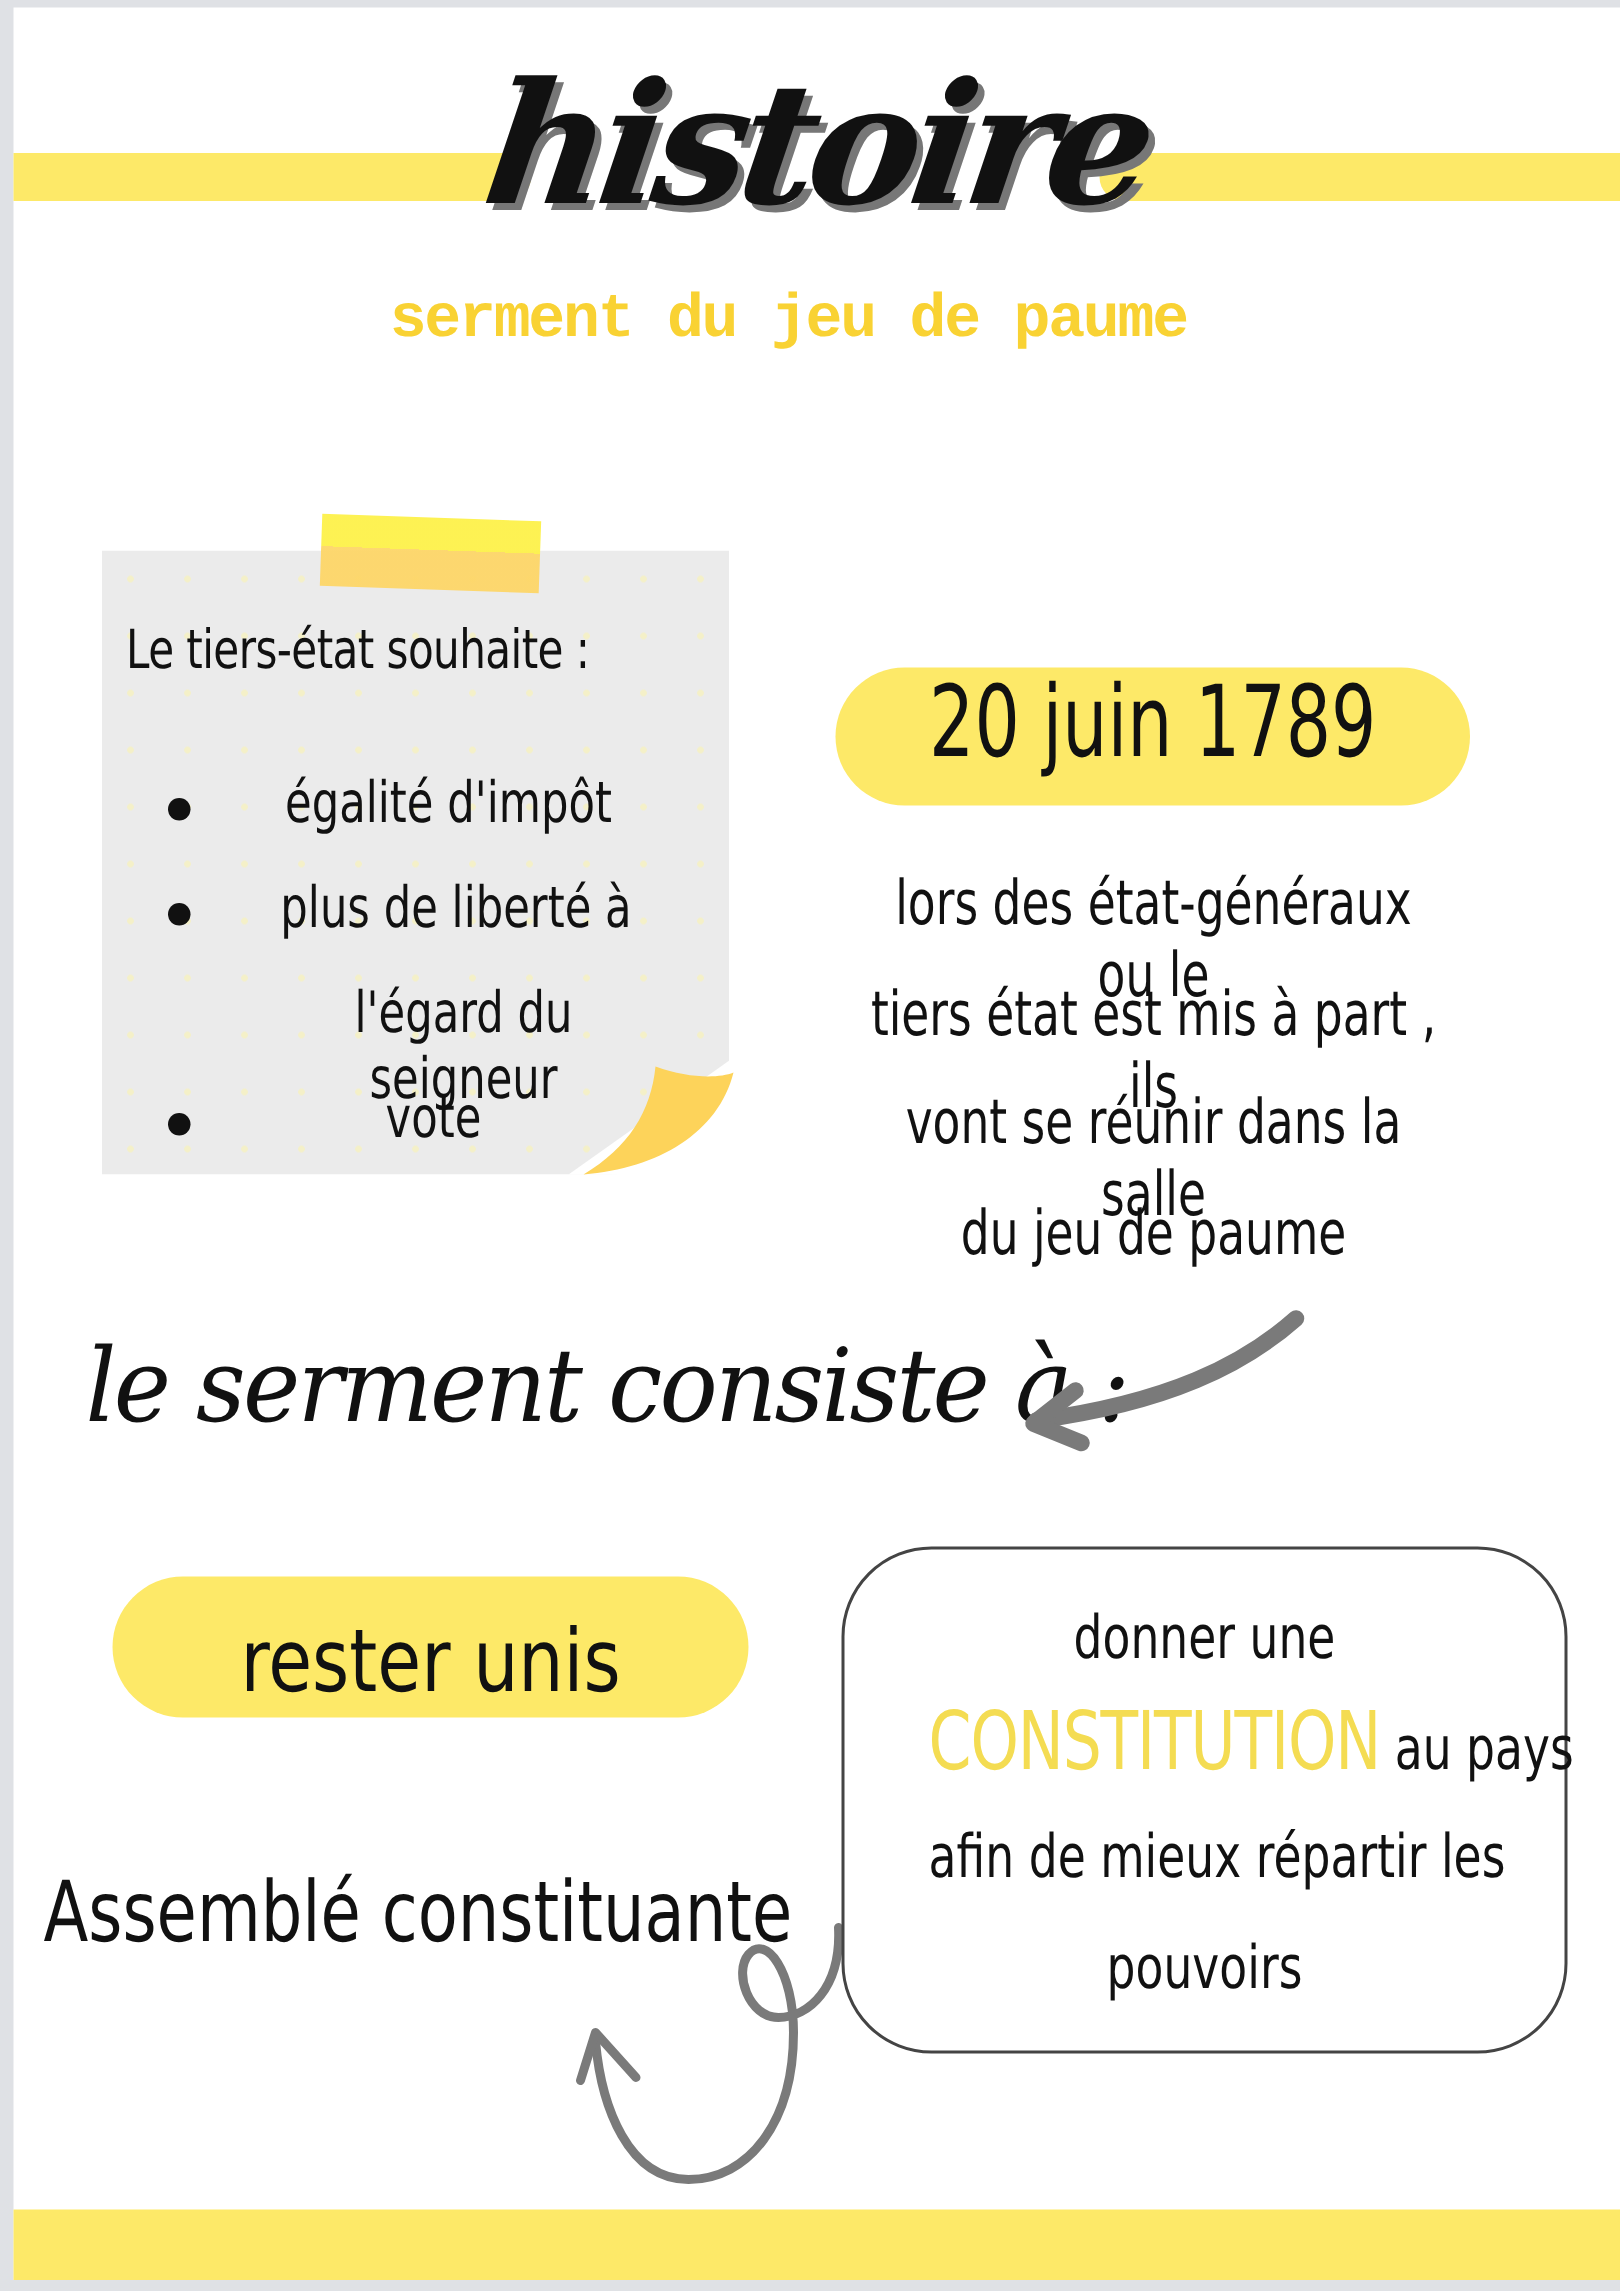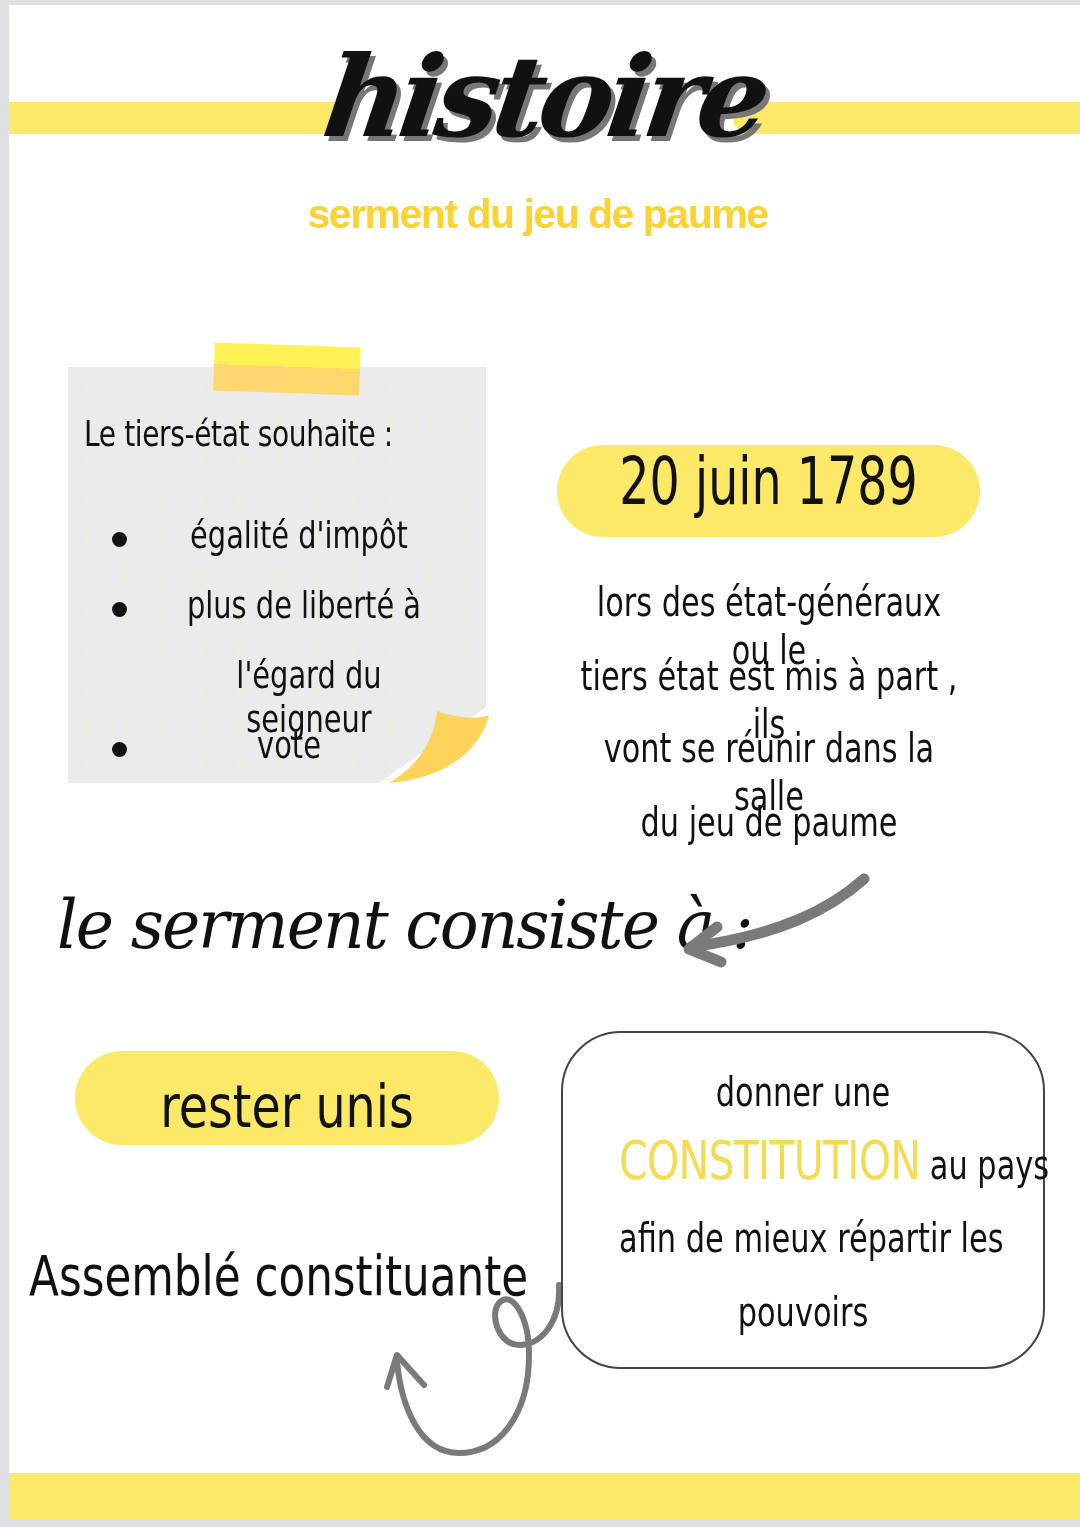--- a/index.html
+++ b/index.html
@@ -19,22 +19,22 @@
   .bar-left { left: 0; top: 97px; width: 345px; border-radius: 0 16px 16px 0; }
   .bar-right { left: 724px; top: 97px; width: 347px; border-radius: 16px 0 0 16px; }
   .title {
     position: absolute; left: 0; width: 1071px; top: 22px; text-align: center;
     font-family: "DejaVu Serif", serif; font-style: italic; font-weight: bold;
     font-size: 112px; line-height: 140px; letter-spacing: -6px; color: #111;
     text-shadow: 5px 5px 0 #777;
     transform: skewX(-8deg);
   }
   .subtitle {
-    position: absolute; left: 12px; width: 1033px; top: 186px; text-align: center;
-    font-family: Liberation Sans, sans-serif; font-weight: bold;
+    position: absolute; left: 0; width: 1033px; top: 186px; text-align: center;
+    font-family: Liberation Mono, monospace; font-weight: bold;
     font-size: 41px; letter-spacing: -1.5px; color: #f9d233;
   }
 
   
   .note {
     position: absolute; left: 59px; top: 362px; width: 418px; height: 416px;
     background-color: #ebebeb;
     background-image: radial-gradient(circle, #f4f0c8 2px, transparent 2.5px);
     background-size: 38px 38px;
     border-bottom-right-radius: 80px 50px;

